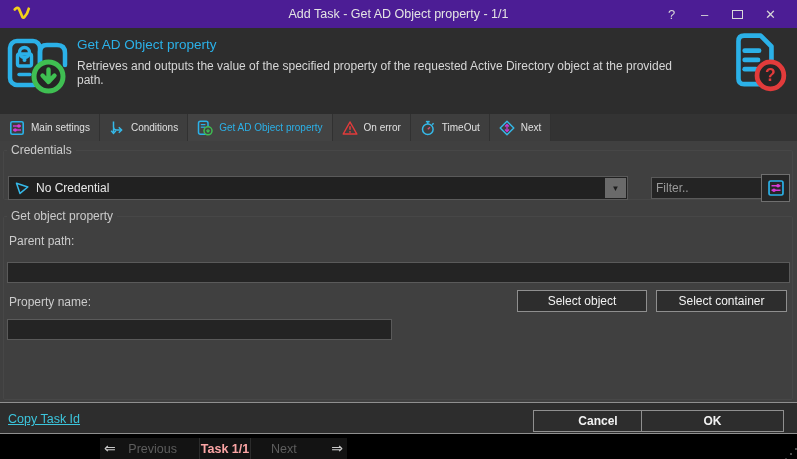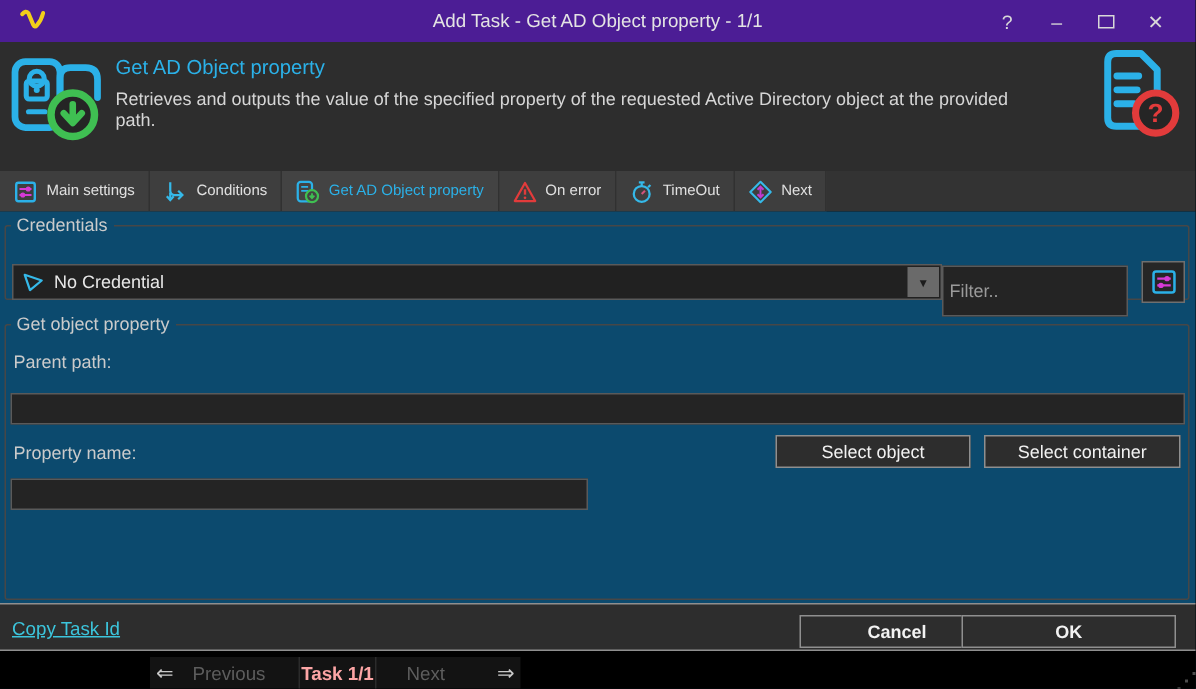--- a/index.html
+++ b/index.html
@@ -23,33 +23,33 @@
 
   
   #tabbar { position:absolute; top:114px; left:0; width:797px; height:27px; background:#333333; display:flex; }
   .tab { height:27px; display:flex; align-items:center; gap:6px; padding:0 9px; background:#3e3e3e; border-right:1px solid #313131; cursor:default; }
   .tab .tlabel { color:#e0e0e0; font-size:10px; white-space:nowrap; }
   .tab.sel { background:#434343; }
   .tab.sel .tlabel { color:#2bb1e8; }
   .ticon { display:flex; align-items:center; }
 
   
-  #content { position:absolute; top:141px; left:0; width:797px; height:261px; background:#0c4a6e; }
+  #content { position:absolute; top:141px; left:0; width:797px; height:261px; background:#404040; }
   fieldset { position:absolute; border:1px solid #474747; border-radius:2px; }
   legend { color:#cbcbcb; font-size:12px; padding:0 4px; margin-left:3px; }
   .lbl { color:#cbcbcb; font-size:12px; position:absolute; }
   .txt { position:absolute; background:#242424; border:1px solid #5a5a5a; color:#e8e8e8; font-size:12px; padding:0 4px; font-family:"Liberation Sans",sans-serif; }
 
   #fs-cred { left:3px; top:2px; width:790px; height:57px; }
   #combo { position:absolute; left:4px; top:19px; width:620px; height:24px; background:#212121; border:1px solid #5a5a5a; display:flex; align-items:center; }
   #combo .cicon { margin:0 6px 0 5px; display:flex; }
   #combo .cval { color:#e8e8e8; font-size:12px; }
   #combo-arrow { position:absolute; right:1px; top:1px; bottom:1px; width:21px; background:#6a6a6a; display:flex; align-items:center; justify-content:center; }
   #combo-arrow span { color:#1c1c1c; font-size:8px; }
-  #filter { left:624px; top:20px; width:124px; height:34px; }
+  #filter { left:647px; top:20px; width:124px; height:22px; }
   #filter::placeholder { color:#9a9a9a; }
   #cred-settings-btn { position:absolute; left:757px; top:17px; width:29px; height:28px; background:#262626; border:1px solid #6f6f6f; display:flex; align-items:center; justify-content:center; }
 
   #fs-task { left:3px; top:68px; width:790px; height:191px; }
   #lbl-parent { left:5px; top:11px; }
   #in-parent { left:3px; top:39px; width:783px; height:21px; }
   #lbl-prop { left:5px; top:72px; }
   #in-prop { left:3px; top:96px; width:385px; height:21px; }
   .btn { position:absolute; background:#2d2d2d; border:1px solid #8f8f8f; color:#f2f2f2; font-size:12px; display:flex; align-items:center; justify-content:center; cursor:default; }
   #btn-selobj { left:513px; top:67px; width:130px; height:22px; }

